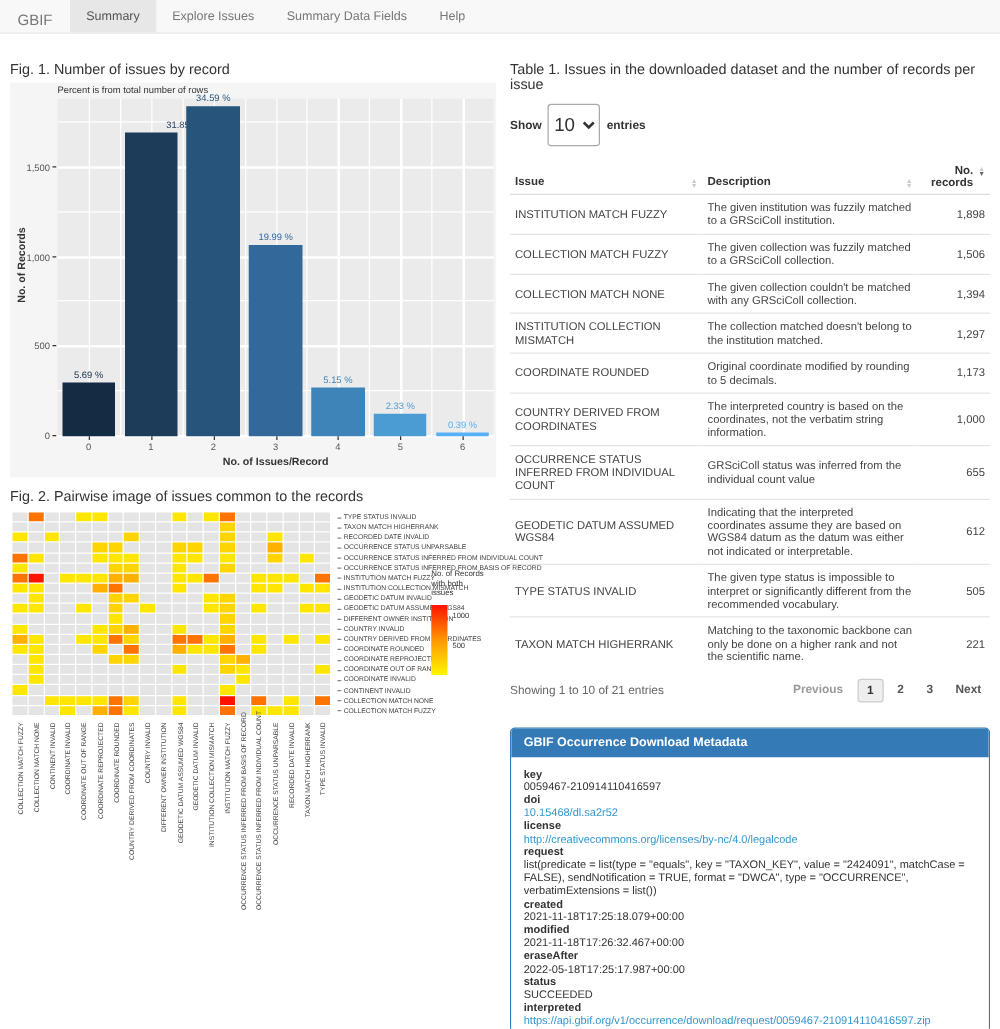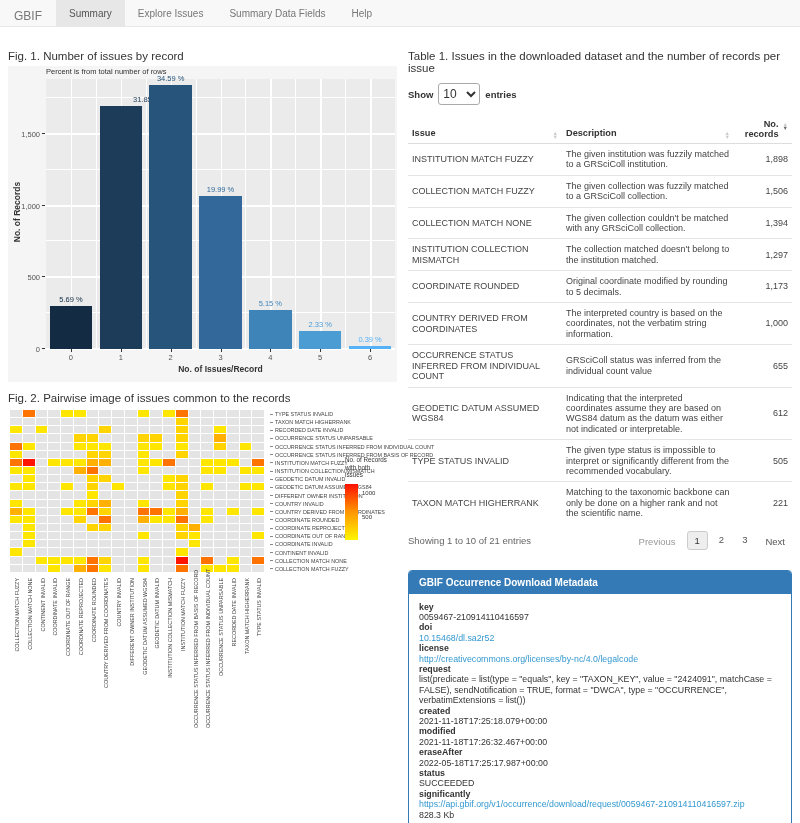--- a/index.html
+++ b/index.html
@@ -46,31 +46,31 @@
              font-size:5.4px;color:#444;white-space:nowrap;transform-origin:top left;
              transform:rotate(-90deg) translateX(-150px);}
   .hm-legend{position:absolute;left:337px;top:48px;width:60px;}
   .hm-legend-title{font-size:6.3px;color:#333;line-height:7.5px;}
   .hm-legend-bar{position:relative;margin-top:5px;width:13px;height:56px;
                  background:linear-gradient(to bottom,#ff1000,#ff9200 48%,#fff600);}
   .hm-legend-tick{position:absolute;left:17px;font-size:6px;color:#333;}
 
   
   .show-row{margin-top:9px;font-size:9.5px;font-weight:bold;color:#333;display:flex;align-items:center;gap:5px;}
-  .show-row select{font-size:12px;width:42px;height:22px;border:1px solid #aaa;border-radius:3px;background:#fff;color:#333;}
+  .show-row select{font-size:15px;width:42px;height:34px;border:1px solid #aaa;border-radius:3px;background:#fff;color:#333;}
   table.issues{width:100%;border-collapse:collapse;margin-top:10px;font-size:9px;color:#444;}
   table.issues th{font-size:9.2px;color:#333;text-align:left;vertical-align:bottom;
                   border-bottom:1px solid #ddd;padding:4px 4px;cursor:pointer;}
   table.issues th.num,table.issues td.num{text-align:right;}
   table.issues td{border-top:1px solid #e5e5e5;padding:5px 4px;line-height:10.4px;vertical-align:middle;}
   table.issues tr:first-child td{border-top:none;}
   .sort{float:right;display:flex;flex-direction:column;font-size:5.5px;line-height:4.2px;color:#ccc;margin:3px 0 0 4px;}
   .sort .on{color:#666;}
   .tbl-foot{display:flex;justify-content:space-between;align-items:center;margin-top:7px;font-size:9.5px;color:#666;}
-  .pager{display:flex;align-items:flex-end;gap:4px;}
+  .pager{display:flex;align-items:flex-start;gap:4px;font-weight:bold;}
   .page-link{padding:3px 7px;color:#555;cursor:pointer;}
   .page-link.muted{color:#999;}
   .page-link.active{border:1px solid #ccc;background:#eee;border-radius:3px;color:#333;}
 
   
   .meta-panel{margin-top:20px;border:1px solid #337ab7;border-radius:4px;overflow:hidden;}
   .meta-head{background:#337ab7;color:#fff;font-size:10px;font-weight:bold;padding:6px 10px;}
   .meta-body{padding:8px 10px 10px 10px;font-size:8.8px;line-height:10.4px;color:#333;background:#fff;}
   .meta-key{font-weight:bold;}
   .meta-val{word-wrap:break-word;}
@@ -728,20 +728,20 @@
           <div class="meta-key">request</div>
           <div class="meta-val">list(predicate = list(type = "equals", key = "TAXON_KEY", value = "2424091", matchCase = FALSE), sendNotification = TRUE, format = "DWCA", type = "OCCURRENCE", verbatimExtensions = list())</div>
           <div class="meta-key">created</div>
           <div class="meta-val">2021-11-18T17:25:18.079+00:00</div>
           <div class="meta-key">modified</div>
           <div class="meta-val">2021-11-18T17:26:32.467+00:00</div>
           <div class="meta-key">eraseAfter</div>
           <div class="meta-val">2022-05-18T17:25:17.987+00:00</div>
           <div class="meta-key">status</div>
           <div class="meta-val">SUCCEEDED</div>
-          <div class="meta-key">significantly</div>
+          <div class="meta-key">interpreted</div>
           <div class="meta-val link">https://api.gbif.org/v1/occurrence/download/request/0059467-210914110416597.zip</div>
           <div class="meta-val">828.3 Kb</div>
         </div>
 
     </div>
   </div>
 </div>
 
 </body></html>

